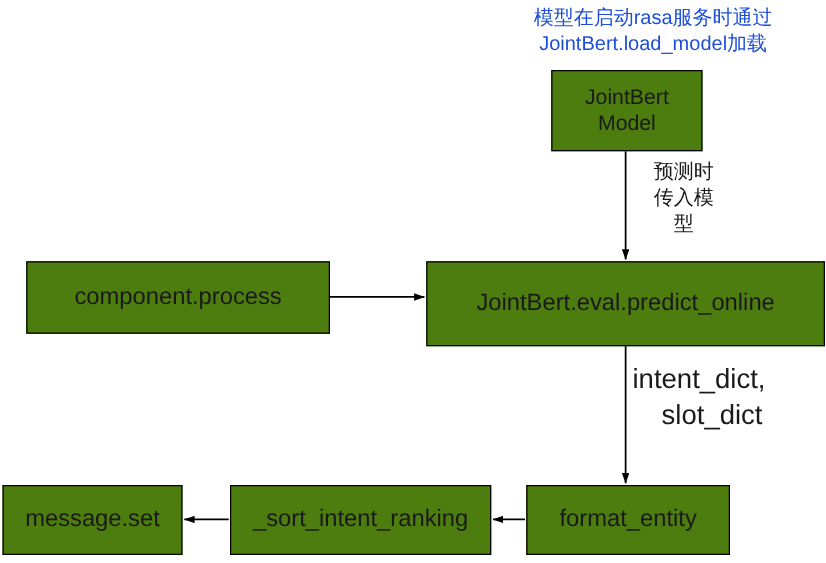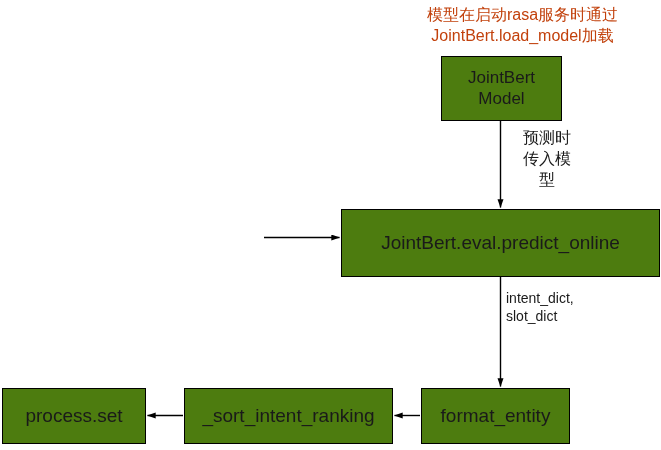--- a/index.html
+++ b/index.html
@@ -34,21 +34,21 @@
     text-align: center;
     line-height: 1.18;
     color: #1a1a1a;
     white-space: pre-line;
     z-index: 3;
   }
   .note {
     position: absolute;
     text-align: center;
     line-height: 1.32;
-    color: #c2410c;
+    color: #1d4ed8;
     white-space: pre-line;
     z-index: 2;
   }
   .edge-label {
     position: absolute;
     line-height: 1.30;
     color: #1a1a1a;
     white-space: pre-line;
     z-index: 2;
   }
@@ -65,26 +65,26 @@
     stroke: #000000;
     stroke-width: 1.4;
   }
 
   
   #node-jointbert-model        { left: 441px; top: 56px;  width: 121px; height: 65px;  font-size: 17px; }
   #node-component-process      { left: 21px;  top: 209px; width: 243px; height: 58px;  font-size: 19px; }
   #node-predict-online         { left: 341px; top: 209px; width: 319px; height: 68px;  font-size: 19px; }
   #node-message-set            { left: 2px;   top: 388px; width: 144px; height: 56px;  font-size: 19px; }
   #node-sort-intent-ranking    { left: 184px; top: 388px; width: 209px; height: 56px;  font-size: 19px; }
-  #node-format-entity          { left: 421px; top: 388px; width: 149px; height: 56px;  font-size: 19px; }
+  #node-format-entity          { left: 421px; top: 388px; width: 163px; height: 56px;  font-size: 19px; }
 
   
   #note-load-model             { left: 384px; top: 4px;   width: 277px; font-size: 16px; }
   #label-predict-input         { left: 512px; top: 128px; width: 70px;  font-size: 16px; text-align: center; font-family: Liberation Serif, serif; }
-  #label-dicts                 { left: 506px; top: 289px; width: 104px; font-size: 14px; text-align: left; }
+  #label-dicts                 { left: 506px; top: 289px; width: 104px; font-size: 22px; text-align: right; }
 </style>
 </head>
 <body>
 
 <div id="canvas">
 
   <svg class="edges" viewBox="0 0 661 450" xmlns="http://www.w3.org/2000/svg">
     <defs>
       <marker id="arrowhead" markerWidth="9" markerHeight="9" refX="8.2" refY="3.0" orient="auto" markerUnits="userSpaceOnUse">
         <path d="M0,0 L8.6,3.0 L0,6.0 z" fill="#000000"></path>
@@ -105,25 +105,26 @@
   <div class="note" id="note-load-model">模型在启动rasa服务时通过
 JointBert.load_model加载</div>
 
   <div class="node" id="node-jointbert-model">JointBert
 Model</div>
 
   <div class="edge-label" id="label-predict-input">预测时
 传入模
 型</div>
 
+  <div class="node" id="node-component-process">component.process</div>
 
   <div class="node" id="node-predict-online">JointBert.eval.predict_online</div>
 
   <div class="edge-label" id="label-dicts">intent_dict,
 slot_dict</div>
 
-  <div class="node" id="node-message-set">process.set</div>
+  <div class="node" id="node-message-set">message.set</div>
 
   <div class="node" id="node-sort-intent-ranking">_sort_intent_ranking</div>
 
   <div class="node" id="node-format-entity">format_entity</div>
 
 </div>
 
 </body></html>

